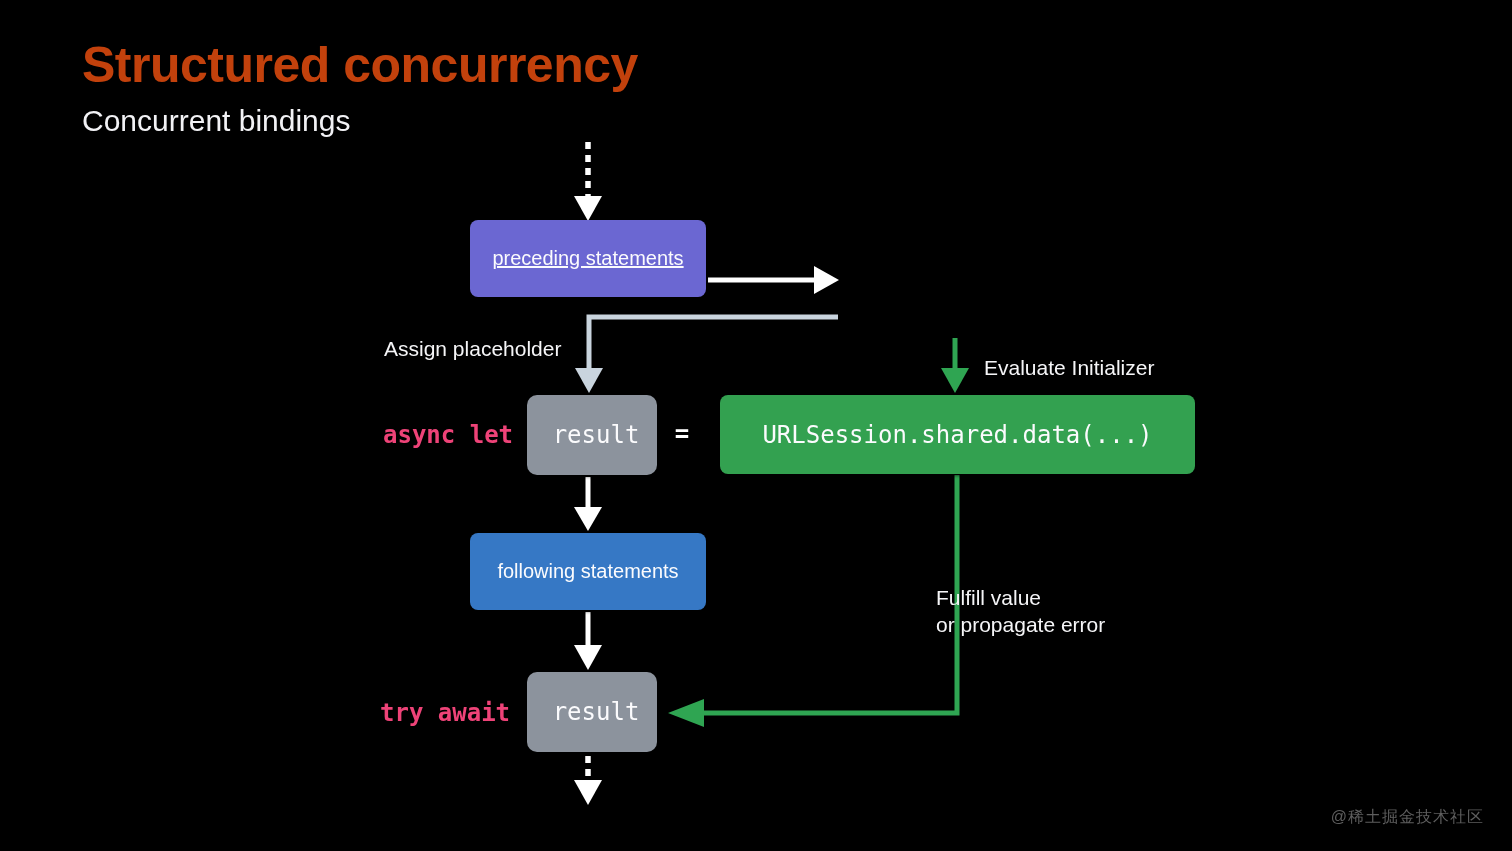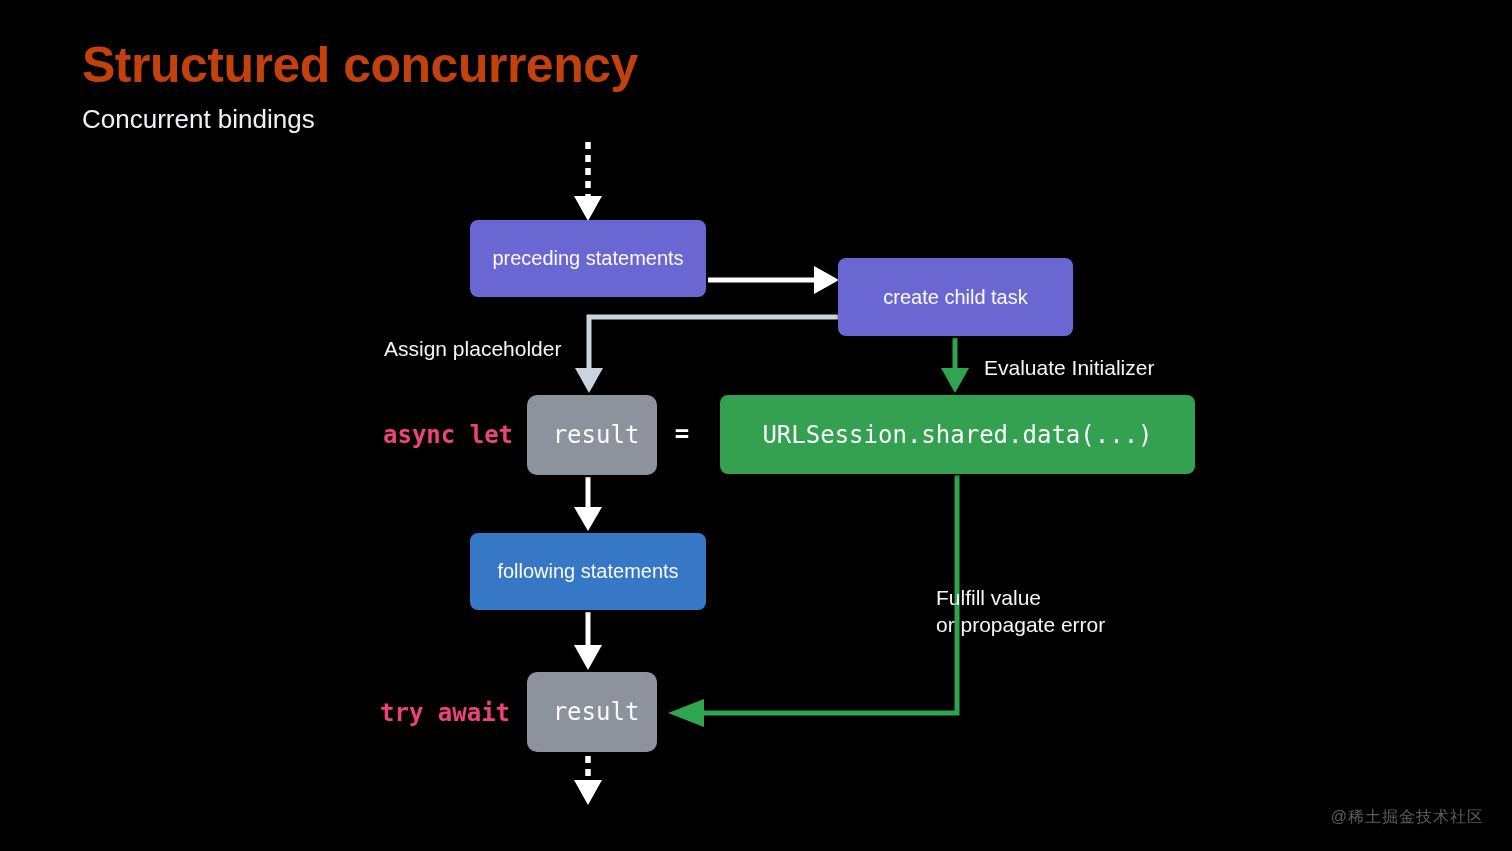--- a/index.html
+++ b/index.html
@@ -11,36 +11,36 @@
     font-family:"Liberation Sans","DejaVu Sans",sans-serif;
     color:#fff;
   }
   .title{
     position:absolute;left:82px;top:36px;
     font-size:50px;font-weight:700;letter-spacing:-0.5px;
     margin:0;color:#c2410c;
   }
   .subtitle{
     position:absolute;left:82px;top:104px;
-    font-size:26px;font-weight:400;margin:0;color:#f2f2f5;
+    font-size:30px;font-weight:400;margin:0;color:#f2f2f5;
   }
   svg.connectors{position:absolute;left:0;top:0;width:1512px;height:851px;}
   .stroke-white{stroke:#ffffff;fill:none;stroke-width:5;}
   .stroke-light{stroke:var(--line_light,#c9d4de);fill:none;stroke-width:5;}
   .stroke-green{stroke:var(--green_line,#2fa552);fill:none;stroke-width:5;}
   .head-white{fill:#ffffff;stroke:none;}
   .head-light{fill:var(--line_light,#c9d4de);stroke:none;}
   .head-green{fill:var(--green_line,#2fa552);stroke:none;}
   .dotted{stroke-dasharray:7 6;stroke-width:5.5;}
   .node{
     position:absolute;display:flex;align-items:center;justify-content:center;
     border-radius:8px;font-size:20px;color:#fbfbfd;text-align:center;
     box-shadow:0 2px 3px rgba(0,0,0,0.55);
   }
-  .node.purple{background:var(--purple,#6b67d2);}
+  .node.purple{background:var(--purple,#6b67d2);text-decoration:underline;}
   .node.blue{background:var(--blue,#3678c5);}
   .node.gray{background:var(--gray,#8c939d);border-radius:10px;padding-left:8px;}
   .node.green{background:var(--green,#33a150);}
   .mono{font-family:"DejaVu Sans Mono","Liberation Mono",monospace;text-align:right;}
   .node-preceding{left:470px;top:220px;width:236px;height:77px;}
   .node-create{left:838px;top:258px;width:235px;height:78px;}
   .node-result1{left:527px;top:395px;width:122px;height:80px;font-size:24px;}
   .node-init{left:720px;top:395px;width:475px;height:79px;font-size:24px;}
   .node-following{left:470px;top:533px;width:236px;height:77px;}
   .node-result2{left:527px;top:672px;width:122px;height:80px;font-size:24px;}
@@ -114,23 +114,20 @@
     <g>
       <line class="stroke-white dotted" x1="588" y1="756" x2="588" y2="780"></line>
       <polygon class="head-white" points="574,780 602,780 588,805"></polygon>
     </g>
   </svg>
 
   <div class="node purple node-preceding">
     <span>preceding statements</span>
   </div>
 
-  <div class="node purple node-create">
-    <span>create child task</span>
-  </div>
 
   <div class="node gray mono node-result1">
     <span>result</span>
   </div>
 
   <div class="node green mono node-init">
     <span>URLSession.shared.data(...)</span>
   </div>
 
   <div class="node blue node-following">

